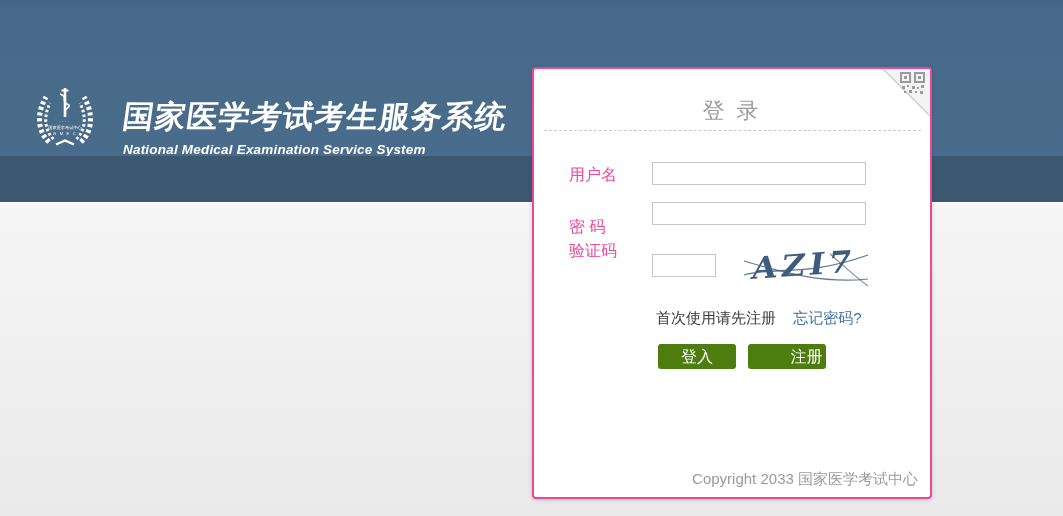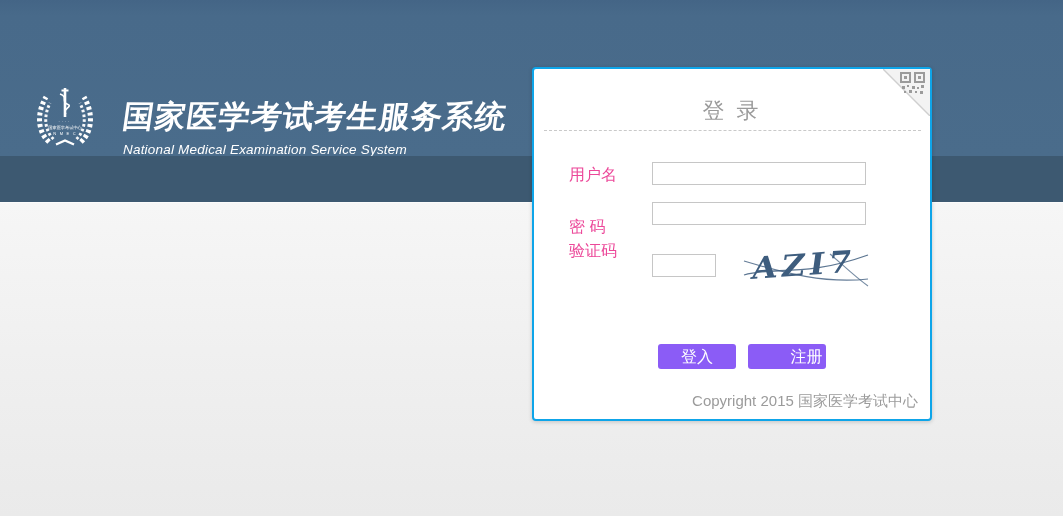--- a/index.html
+++ b/index.html
@@ -7,54 +7,54 @@
   body { font-family:"Liberation Sans","DejaVu Sans",sans-serif; background:#fff; position:relative; }
 
   
   .header { position:absolute; left:0; top:0; width:1063px; height:156px;
             background:linear-gradient(180deg,#446586 0%,#486a8a 10%,#4a6c8b 100%); }
   .brand { position:absolute; left:33px; top:86px; display:flex; align-items:flex-start; }
   .emblem { width:64px; height:62px; flex:0 0 auto; }
   .title-block { margin-left:26px; padding-top:10px; }
   .site-title { color:#ffffff; font-size:31px; font-weight:bold; letter-spacing:1px;
                 transform:skewX(-8deg); white-space:nowrap; }
-  .site-subtitle { color:#ffffff; font-size:13.5px; font-weight:normal; font-style:italic;
+  .site-subtitle { color:#ffffff; font-size:13.5px; font-weight:bold; font-style:italic;
                    margin-top:4px; letter-spacing:0.2px; white-space:nowrap; }
 
   
   .band { position:absolute; left:0; top:156px; width:1063px; height:46px; background:#3d5971; }
 
   
   .content { position:absolute; left:0; top:202px; width:1063px; height:314px;
              background:linear-gradient(180deg,#f6f6f6 0%,#efefef 55%,#eaeaea 100%);
              border-top:1px solid #fbfbfb; }
 
   
-  .panel { position:absolute; left:532px; top:67px; width:400px; height:354px;
-           background:#ffffff; border:2px solid #0ea5e9; border-radius:4px;
+  .panel { position:absolute; left:532px; top:67px; width:400px; height:432px;
+           background:#ffffff; border:2px solid #ec4899; border-radius:4px;
            box-shadow:0 1px 4px rgba(0,0,0,.18); }
   .corner-fold { position:absolute; top:0; right:0; width:47px; height:47px; cursor:pointer; }
   .panel-title { position:absolute; top:27px; left:0; width:100%; text-align:center;
                  color:#9a9a9a; font-size:22px; letter-spacing:3px; }
   .separator { position:absolute; top:61px; left:10px; right:9px; height:0;
                border-top:1px dashed #c9c9c9; }
   .field-label { position:absolute; left:35px; color:#ec4899; font-size:16px; white-space:nowrap; }
   .txt-input { position:absolute; left:118px; height:23px; border:1px solid #c6c6c6;
                background:#fff; font-size:15px; padding:0 5px; color:#333; outline:none; }
   .input-user { top:93px; width:214px; }
   .input-pass { top:133px; width:214px; }
   .input-captcha { top:185px; width:64px; }
   .label-user { top:96px; }
   .label-pass { top:148px; }
   .label-captcha { top:172px; }
   .captcha-img { position:absolute; left:208px; top:173px; width:128px; height:48px; cursor:pointer; }
   .links-row { position:absolute; left:122px; top:240px; font-size:15px; white-space:nowrap; }
   .register-hint { color:#3a3a3a; text-decoration:none; cursor:pointer; }
   .forgot-link { color:#4272a4; text-decoration:none; margin-left:13px; cursor:pointer; }
-  .btn { position:absolute; top:275px; width:78px; height:25px; background:#8b5cf6;
+  .btn { position:absolute; top:275px; width:78px; height:25px; background:#4d7c0f;
          color:#ffffff; font-size:16px; text-align:center; line-height:24px;
          border:none; border-radius:3px; cursor:pointer; font-family:inherit; }
   .btn-login { left:124px; }
   .btn-register { left:214px;padding-left:39px; }
   .copyright { position:absolute; right:12px; bottom:8px; color:#9b9b9b; font-size:15px; white-space:nowrap; }
 </style>
 </head>
 <body>
 
 <div class="page">
@@ -122,20 +122,24 @@
 
     <label class="field-label label-captcha">验证码</label>
     <input type="text" class="txt-input input-captcha" value="" style="">
     <svg class="captcha-img" viewBox="0 0 128 48">
       <path d="M2,33 C30,24 62,36 126,13" stroke="#3e5d7e" stroke-width="1.3" fill="none" opacity="0.85"></path>
       <path d="M2,19 C42,31 84,42 126,37" stroke="#3e5d7e" stroke-width="1.2" fill="none" opacity="0.8"></path>
       <path d="M88,12 C100,22 112,34 126,44" stroke="#3e5d7e" stroke-width="1.1" fill="none" opacity="0.7"></path>
       <text x="10" y="33" font-family="'DejaVu Serif','Liberation Serif',serif" font-style="italic" font-weight="bold" font-size="30" fill="#3e5d7e" letter-spacing="4" textLength="104" lengthAdjust="spacingAndGlyphs" transform="rotate(-4 64 24)">AZI7</text>
     </svg>
 
+    <div class="links-row">
+      <a class="register-hint">首次使用请先注册</a>
+      <a class="forgot-link">忘记密码?</a>
+    </div>
 
     <button class="btn btn-login">登入</button>
     <button class="btn btn-register">注册</button>
 
-    <div class="copyright">Copyright 2015 国家医学考试中心</div>
+    <div class="copyright">Copyright 2033 国家医学考试中心</div>
   </div>
 
 </div>
 
 </body></html>

